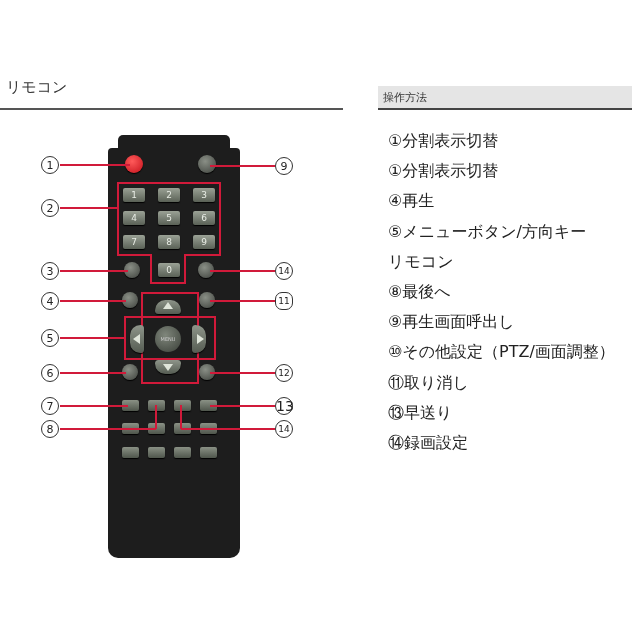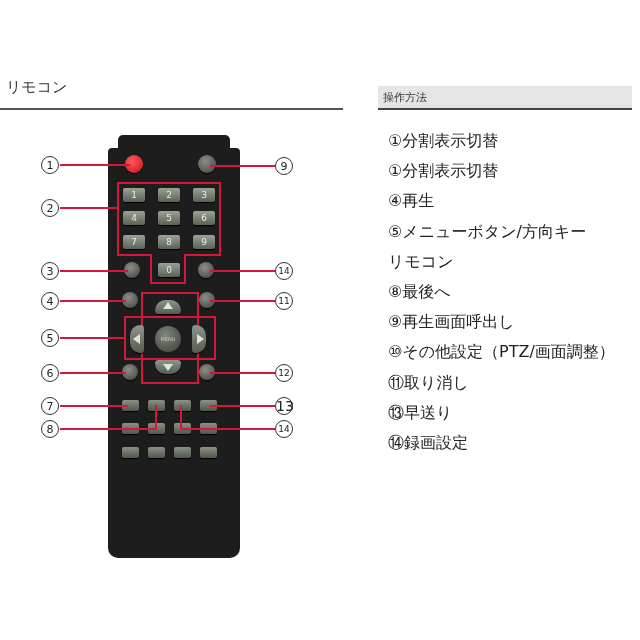--- a/index.html
+++ b/index.html
@@ -127,16 +127,16 @@
 <div class="num" style="left:41px;top:199px;">2</div>
 <div class="num" style="left:41px;top:262px;">3</div>
 <div class="num" style="left:41px;top:292px;">4</div>
 <div class="num" style="left:41px;top:329px;">5</div>
 <div class="num" style="left:41px;top:364px;">6</div>
 <div class="num" style="left:41px;top:397px;">7</div>
 <div class="num" style="left:41px;top:420px;">8</div>
 
 <div class="num" style="left:275px;top:157px;">9</div>
 <div class="num" style="left:275px;top:262px;font-size:9px;">14</div>
-<div class="num" style="left:275px;top:292px;font-size:9px;">11</div>
+<div class="num" style="left:275px;top:292px;font-size:9px;border-radius:7px;">11</div>
 <div class="num" style="left:275px;top:364px;font-size:9px;">12</div>
 <div class="num" style="left:275px;top:397px;font-size:14px;">13</div>
 <div class="num" style="left:275px;top:420px;font-size:9px;">14</div>
 
 </body></html>

